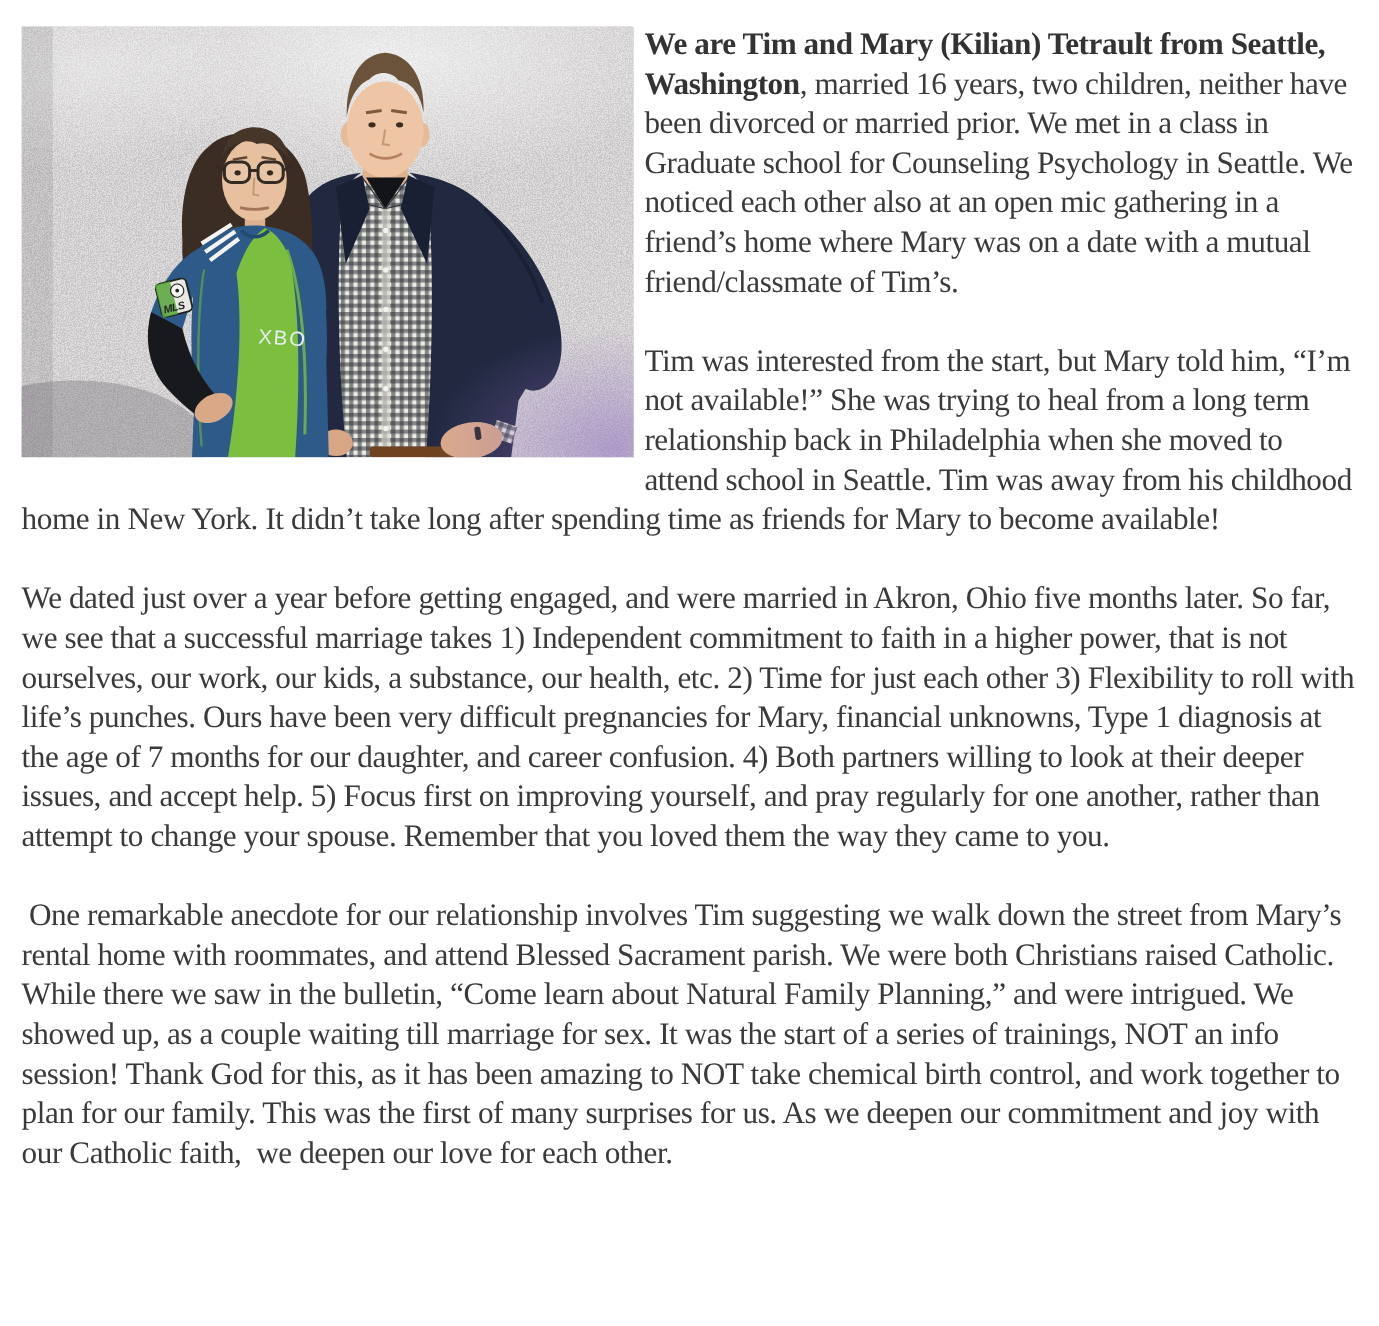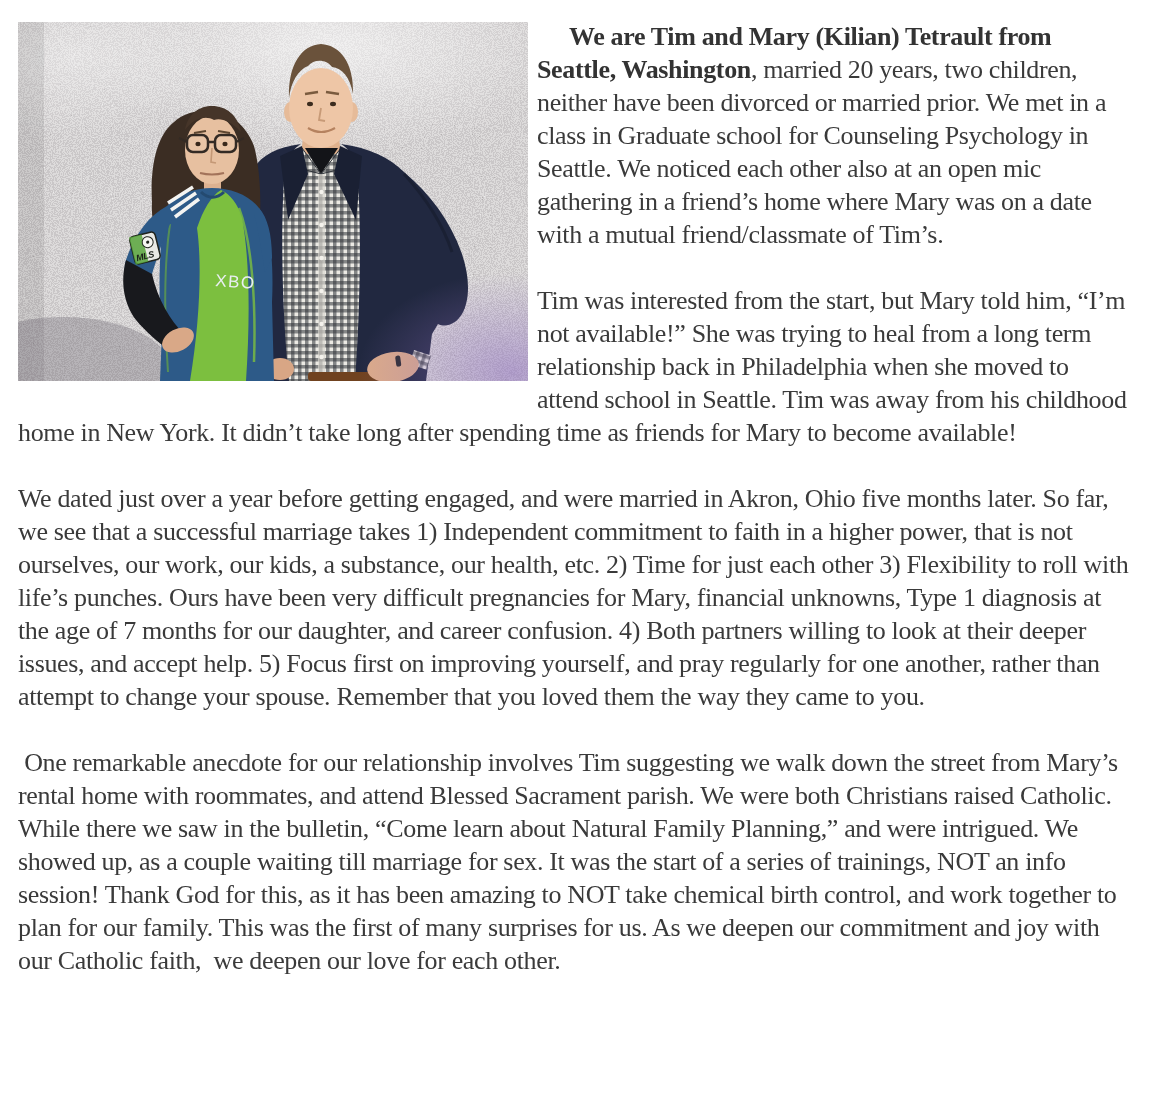--- a/index.html
+++ b/index.html
@@ -22,21 +22,21 @@
     width: 510px;
     height: 359px;
     margin: 2px 9px 26px 0;
     padding: 0;
   }
   figure.photo svg { display: block; width: 100%; height: 100%; }
   .para {
     margin: 0 0 33px 0;
     white-space: pre-wrap;
   }
-  .para b { font-weight: bold; color: #333333; margin-left: 32px; }
+  .para b { font-weight: bold; color: #333333; }
 </style>
 </head>
 <body>
 
 <div class="page">
 
   <figure class="photo" aria-label="Tim and Mary Tetrault posing together in front of a silver glitter backdrop; Mary wears glasses and a blue and green Seattle Sounders soccer jersey with an MLS sleeve patch, Tim wears a dark blazer over a black-and-white gingham shirt, both with hands on hips">
     <svg viewBox="0 0 510 359" xmlns="http://www.w3.org/2000/svg">
       <defs>
         <filter id="glitter" x="0" y="0" width="100%" height="100%">
@@ -148,21 +148,21 @@
         <ellipse cx="160" cy="318" rx="17" ry="11" fill="#d9a887" transform="rotate(-28 160 318)"></ellipse>
         <path d="M241,186 C250,196 254,214 254,236 L247,250 C243,226 240,206 236,192 Z" fill="#2d5a88"></path>
 
         <text x="197" y="264" font-size="17" fill="#e9eef2" letter-spacing="1.5" font-family="Liberation Sans, sans-serif" transform="rotate(4 197 264)">XBO</text>
       </g>
 
       <ellipse cx="495" cy="350" rx="155" ry="100" fill="url(#purpleGlow)"></ellipse>
     </svg>
   </figure>
 
-  <p class="para"><b>We are Tim and Mary (Kilian) Tetrault from Seattle, Washington</b><span>, married 20 years, two children, neither have been divorced or married prior. We met in a class in Graduate school for Counseling Psychology in Seattle. We noticed each other also at an open mic gathering in a friend’s home where Mary was on a date with a mutual friend/classmate of Tim’s.</span></p>
+  <p class="para"><b>We are Tim and Mary (Kilian) Tetrault from Seattle, Washington</b><span>, married 16 years, two children, neither have been divorced or married prior. We met in a class in Graduate school for Counseling Psychology in Seattle. We noticed each other also at an open mic gathering in a friend’s home where Mary was on a date with a mutual friend/classmate of Tim’s.</span></p>
 
   <p class="para">Tim was interested from the start, but Mary told him, “I’m not available!” She was trying to heal from a long term relationship back in Philadelphia when she moved to attend school in Seattle. Tim was away from his childhood home in New York. It didn’t take long after spending time as friends for Mary to become available!</p>
 
   <p class="para">We dated just over a year before getting engaged, and were married in Akron, Ohio five months later. So far, we see that a successful marriage takes 1) Independent commitment to faith in a higher power, that is not ourselves, our work, our kids, a substance, our health, etc. 2) Time for just each other 3) Flexibility to roll with life’s punches. Ours have been very difficult pregnancies for Mary, financial unknowns, Type 1 diagnosis at the age of 7 months for our daughter, and career confusion. 4) Both partners willing to look at their deeper issues, and accept help. 5) Focus first on improving yourself, and pray regularly for one another, rather than attempt to change your spouse. Remember that you loved them the way they came to you.</p>
 
   <p class="para"> One remarkable anecdote for our relationship involves Tim suggesting we walk down the street from Mary’s rental home with roommates, and attend Blessed Sacrament parish. We were both Christians raised Catholic. While there we saw in the bulletin, “Come learn about Natural Family Planning,” and were intrigued. We showed up, as a couple waiting till marriage for sex. It was the start of a series of trainings, NOT an info session! Thank God for this, as it has been amazing to NOT take chemical birth control, and work together to plan for our family. This was the first of many surprises for us. As we deepen our commitment and joy with our Catholic faith,  we deepen our love for each other.</p>
 
 </div>
 
 </body></html>

